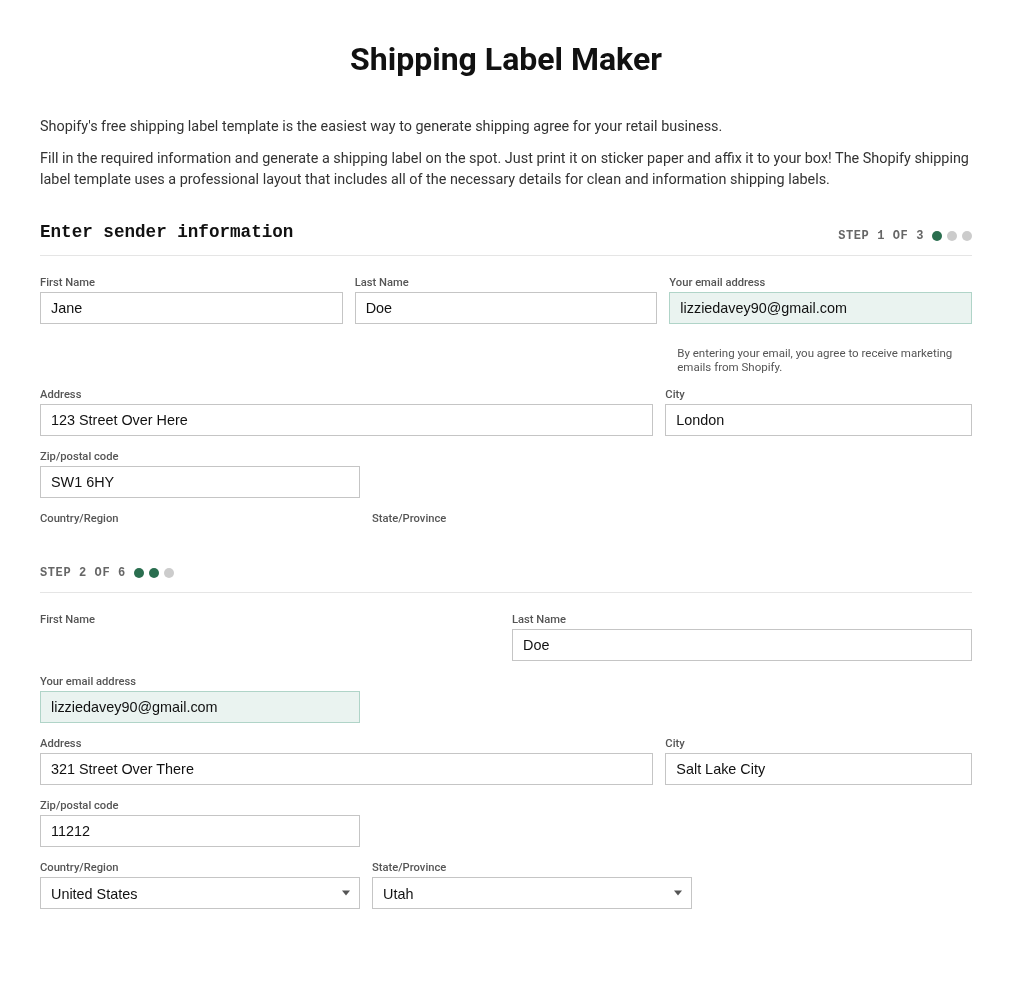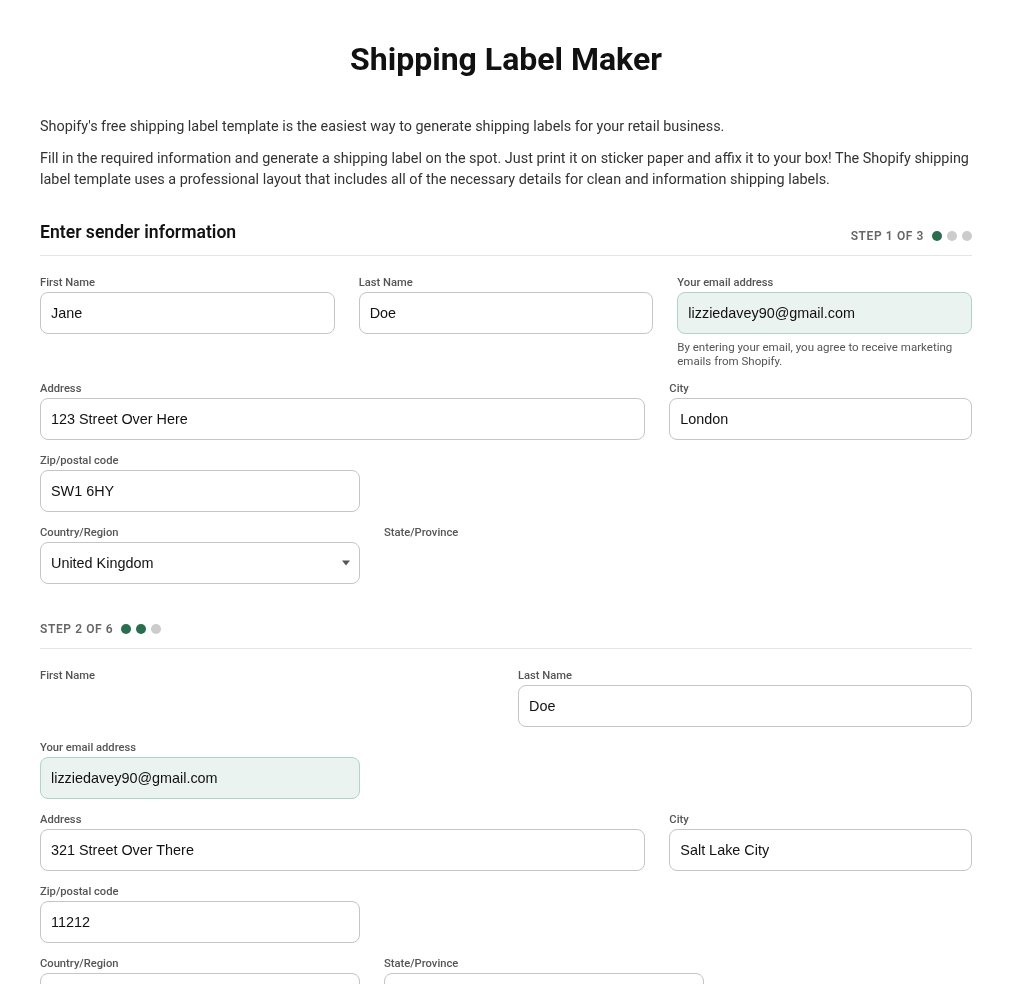--- a/index.html
+++ b/index.html
@@ -25,20 +25,21 @@
       line-height: 1.5;
     }
     .section {
       margin-top: 30px;
     }
     .section-header {
       display: flex;
       justify-content: space-between;
       align-items: center;
       margin-bottom: 12px;
+      font-family: Liberation Mono, monospace;
     }
     .section-title {
       font-size: 1.1rem;
       font-weight: 600;
       color: #111;
     }
     .step-indicator {
       display: flex;
       align-items: center;
       gap: 8px;
@@ -61,54 +62,54 @@
     }
     .dot-filled { background: #2a6e4f; }
     .dot-empty { background: #ccc; }
     hr {
       border: none;
       border-top: 1px solid #e5e5e5;
       margin-bottom: 20px;
     }
     .form-row {
       display: flex;
-      gap: 24px;
+      gap: 12px;
       margin-bottom: 14px;
     }
     .form-field {
       display: flex;
       flex-direction: column;
       flex: 1;
     }
     .form-field label {
       font-size: 0.7rem;
       color: #555;
       margin-bottom: 3px;
       font-weight: 500;
     }
     .form-field input,
     .form-field select {
       border: 1px solid #c5c5c5;
-      border-radius: 8px;
+      border-radius: 0;
       padding: 8px 10px;
       font-size: 0.9rem;
       color: #111;
       background: #fff;
       outline: none;
       width: 100%;
-      height: 42px;
+      height: 32px;
     }
     .form-field.email-highlighted input {
       background: #eaf3f0;
       border-color: #b0d4c8;
     }
     .email-note {
       font-size: 0.72rem;
       color: #555;
-      margin-top: 0;
+      margin-top: 16px;
     }
     .select-wrapper {
       position: relative;
     }
     .select-wrapper select {
       appearance: none;
       padding-right: 28px;
     }
     .select-wrapper::after {
       content: '';
@@ -120,21 +121,21 @@
       border-left: 4px solid transparent;
       border-right: 4px solid transparent;
       border-top: 5px solid #555;
     }
   </style>
 </head>
 <body>
 
 <h1>Shipping Label Maker</h1>
 
-<p class="description">Shopify's free shipping label template is the easiest way to generate shipping labels for your retail business.</p>
+<p class="description">Shopify's free shipping label template is the easiest way to generate shipping agree for your retail business.</p>
 <p class="description">Fill in the required information and generate a shipping label on the spot. Just print it on sticker paper and affix it to your box! The Shopify shipping label template uses a professional layout that includes all of the necessary details for clean and information shipping labels.</p>
 
 <div class="section">
   <div class="section-header">
     <span class="section-title">Enter sender information</span>
     <div class="step-indicator">
       <span class="step-label">STEP 1 OF 3</span>
       <div class="step-dots">
         <span class="dot dot-filled"></span>
         <span class="dot dot-empty"></span>
@@ -176,28 +177,20 @@
   <div class="form-row">
     <div class="form-field" style="max-width:320px;">
       <label>Zip/postal code</label>
       <input type="text" value="SW1 6HY" style="">
     </div>
   </div>
 
   <div class="form-row">
     <div class="form-field" style="max-width:320px;">
       <label>Country/Region</label>
-      <div class="select-wrapper">
-        <select>
-          <option selected="">United Kingdom</option>
-          <option>United States</option>
-          <option>Canada</option>
-          <option>Australia</option>
-        </select>
-      </div>
     </div>
     <div class="form-field" style="max-width:320px;">
       <label>State/Province</label>
     </div>
   </div>
 </div>
 
 <div class="section">
   <div class="section-header">
     <div class="step-indicator">

